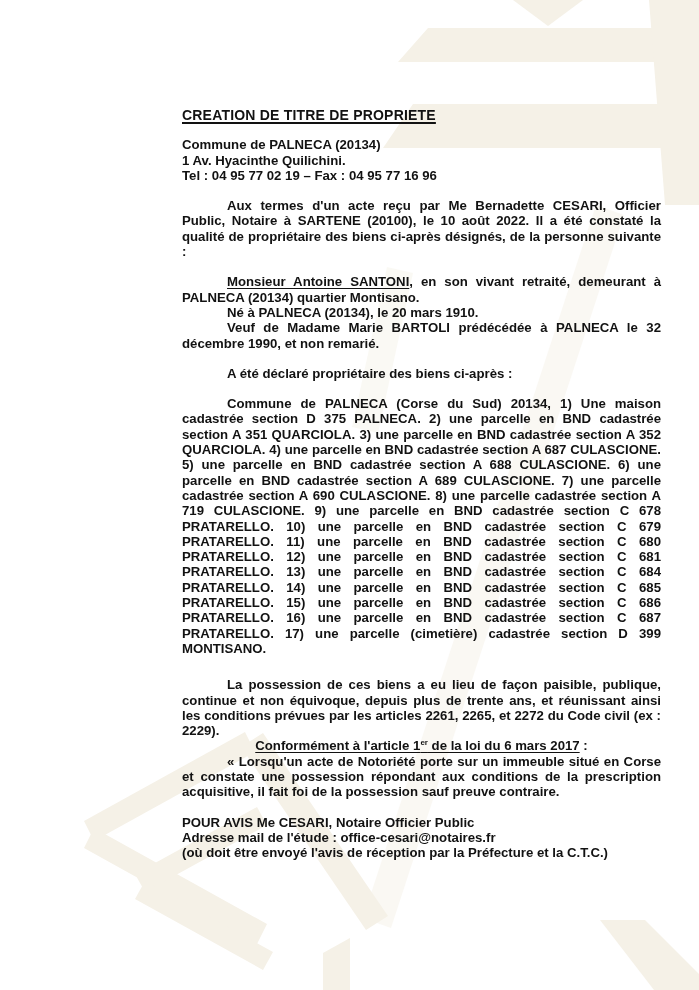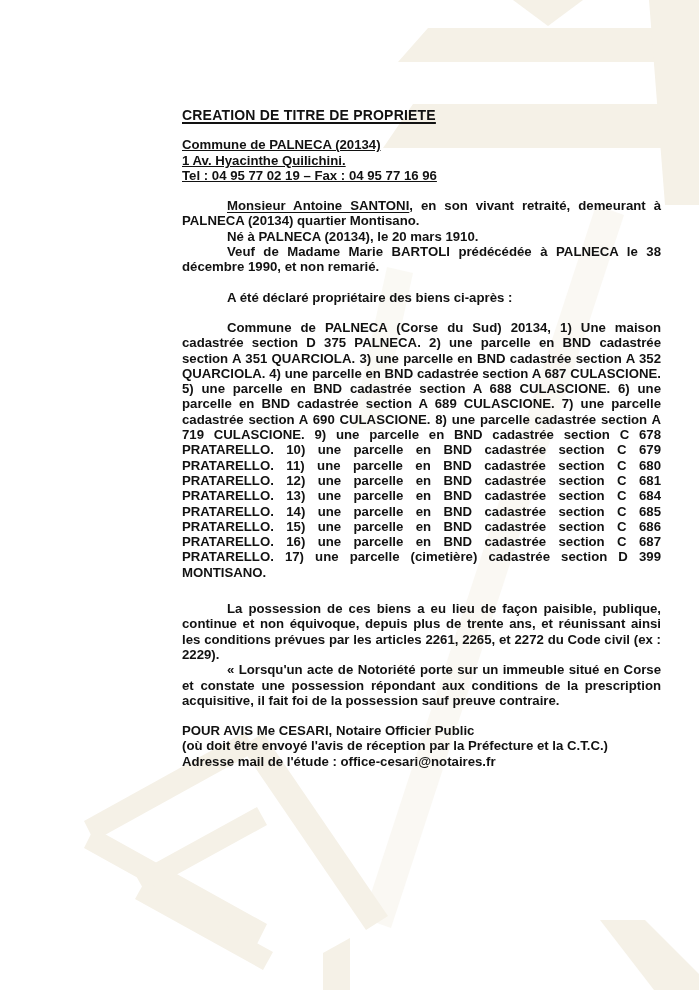--- a/index.html
+++ b/index.html
@@ -30,21 +30,21 @@
   }
   .title {
     margin: 0 0 14px 0;
     font-size: 14px;
     font-weight: 700;
     text-decoration: underline;
     text-decoration-thickness: 1.5px;
     text-underline-offset: 2px;
     letter-spacing: 0.2px;
   }
-  .header-block { margin: 4px 0 15px 0; text-decoration: underline; }
+  .header-block { margin: 4px 0 15px 0; }
   .para {
     margin: 0;
     text-align: justify;
   }
   .indent { text-indent: 45px; }
   .gap-after { margin-bottom: 15px; }
   .gap-after-sm { margin-bottom: 21px; }
   .center { text-align: center; text-indent: 0; }
   .italic { }
   .u { text-decoration: underline; text-decoration-thickness: 1.3px; text-underline-offset: 2px; }
@@ -82,34 +82,36 @@
   <div class="content">
 
     <h1 class="title">CREATION DE TITRE DE PROPRIETE</h1>
 
     <div class="header-block">
       <div>Commune de PALNECA (20134)</div>
       <div>1 Av. Hyacinthe Quilichini.</div>
       <div>Tel : 04 95 77 02 19 – Fax : 04 95 77 16 96</div>
     </div>
 
+    <p class="para indent gap-after">Aux termes d'un acte reçu par Me Bernadette CESARI, Officier Public, Notaire à SARTENE (20100), le 10 août 2022. Il a été constaté la qualité de propriétaire des biens ci-après désignés, de la personne suivante :</p>
 
     <p class="para indent"><span class="u">Monsieur Antoine SANTONI</span><span>, en son vivant retraité, demeurant à PALNECA (20134) quartier Montisano.</span></p>
     <p class="para indent">Né à PALNECA (20134), le 20 mars 1910.</p>
-    <p class="para indent gap-after">Veuf de Madame Marie BARTOLI prédécédée à PALNECA le 38 décembre 1990, et non remarié.</p>
+    <p class="para indent gap-after">Veuf de Madame Marie BARTOLI prédécédée à PALNECA le 32 décembre 1990, et non remarié.</p>
 
     <p class="para indent gap-after">A été déclaré propriétaire des biens ci-après :</p>
 
     <p class="para indent gap-after-sm">Commune de PALNECA (Corse du Sud) 20134, 1) Une maison cadastrée section D 375 PALNECA. 2) une parcelle en BND cadastrée section A 351 QUARCIOLA. 3) une parcelle en BND cadastrée section A 352 QUARCIOLA. 4) une parcelle en BND cadastrée section A 687 CULASCIONE. 5) une parcelle en BND cadastrée section A 688 CULASCIONE. 6) une parcelle en BND cadastrée section A 689 CULASCIONE. 7) une parcelle cadastrée section A 690 CULASCIONE. 8) une parcelle cadastrée section A 719 CULASCIONE. 9) une parcelle en BND cadastrée section C 678 PRATARELLO. 10) une parcelle en BND cadastrée section C 679 PRATARELLO. 11) une parcelle en BND cadastrée section C 680 PRATARELLO. 12) une parcelle en BND cadastrée section C 681 PRATARELLO. 13) une parcelle en BND cadastrée section C 684 PRATARELLO. 14) une parcelle en BND cadastrée section C 685 PRATARELLO. 15) une parcelle en BND cadastrée section C 686 PRATARELLO. 16) une parcelle en BND cadastrée section C 687 PRATARELLO. 17) une parcelle (cimetière) cadastrée section D 399 MONTISANO.</p>
 
     <p class="para indent">La possession de ces biens a eu lieu de façon paisible, publique, continue et non équivoque, depuis plus de trente ans, et réunissant ainsi les conditions prévues par les articles 2261, 2265, et 2272 du Code civil (ex : 2229).</p>
 
+    <p class="para center"><span class="u"><span>Conformément à l'article 1</span><sup>er</sup><span> de la loi du 6 mars 2017</span></span><span> :</span></p>
 
     <p class="para indent italic">« Lorsqu'un acte de Notoriété porte sur un immeuble situé en Corse et constate une possession répondant aux conditions de la prescription acquisitive, il fait foi de la possession sauf preuve contraire.</p>
 
     <div class="footer-block">
       <div>POUR AVIS Me CESARI, Notaire Officier Public</div>
+      <div>Adresse mail de l'étude : office-cesari@notaires.fr</div>
       <div>(où doit être envoyé l'avis de réception par la Préfecture et la C.T.C.)</div>
-      <div>Adresse mail de l'étude : office-cesari@notaires.fr</div>
     </div>
 
   </div>
 </div>
 
 </body></html>

